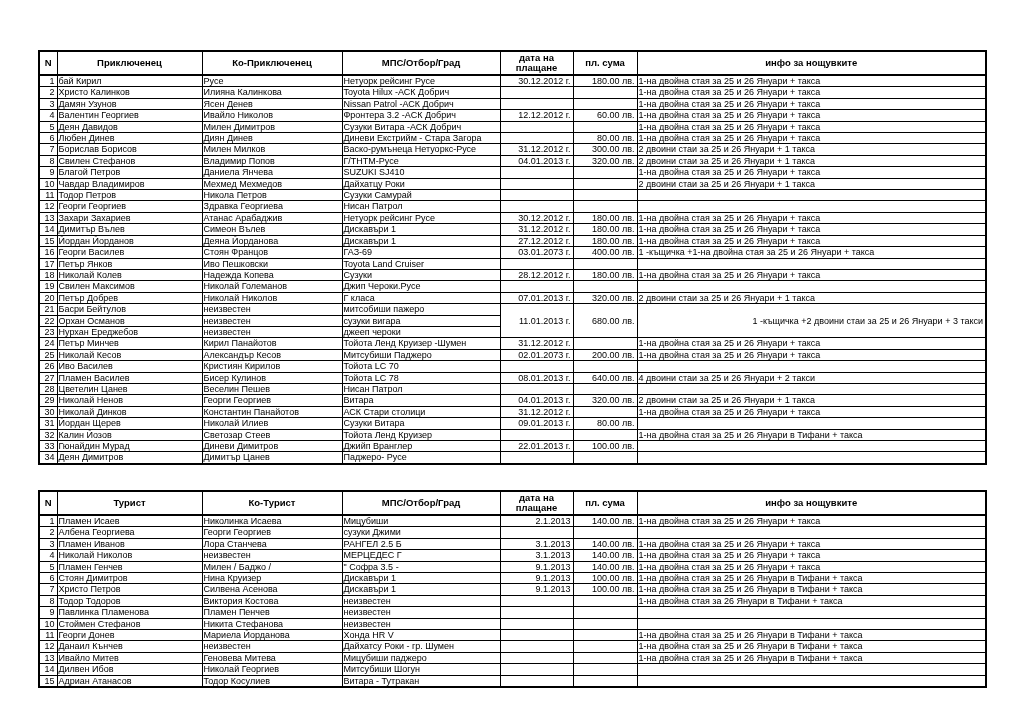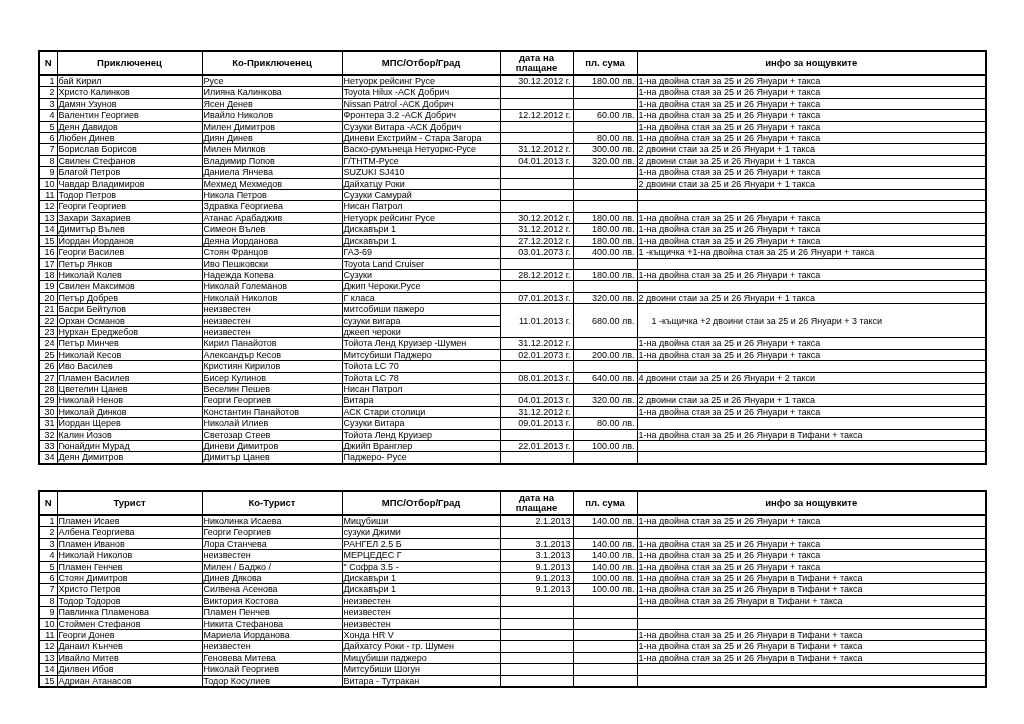--- a/index.html
+++ b/index.html
@@ -8,21 +8,21 @@
   table.doc{border-collapse:collapse;table-layout:fixed;position:absolute;left:38px;border:2px solid #000;}
   #t1{top:50px;}
   #t2{top:490px;}
   table.doc th{border:1px solid #000;border-bottom:2px solid #000;font-weight:bold;font-size:9.5px;line-height:10.5px;text-align:center;vertical-align:middle;height:22px;padding:0 2px;white-space:normal;overflow:hidden;}
   table.doc td{border:1px solid #000;font-size:9px;line-height:10.4px;height:10.4px;padding:0 2px 0 1px;white-space:nowrap;overflow:hidden;vertical-align:middle;}
   td.c0{text-align:right;padding-right:2px;}
   td.c1,td.c2,td.c3,td.c6{text-align:left;}
   td.c4,td.c5{text-align:right;}
   td.merged{vertical-align:middle;}
   td.merged.c4,td.merged.c5{text-align:right;}
-  td.merged.c6{text-align:left;padding-left:14px;}
+  td.merged.c6{text-align:right;padding-left:14px;}
 </style>
 </head>
 <body>
 
 <div class="page">
   <table class="doc" id="t1">
       <colgroup>
         <col style="width: 18px;">
         <col style="width: 145px;">
         <col style="width: 140px;">
@@ -408,21 +408,21 @@
           <td class="c1">Пламен Генчев</td>
           <td class="c2">Милен / Баджо /</td>
           <td class="c3">" Софра 3.5 -</td>
           <td class="c4">9.1.2013</td>
           <td class="c5">140.00 лв.</td>
           <td class="c6">1-на двойна стая за 25 и 26 Януари + такса</td>
         </tr>
         <tr>
           <td class="c0">6</td>
           <td class="c1">Стоян Димитров</td>
-          <td class="c2">Динев Дякова</td>
+          <td class="c2">Нина Круизер</td>
           <td class="c3">Дискавъри 1</td>
           <td class="c4">9.1.2013</td>
           <td class="c5">100.00 лв.</td>
           <td class="c6">1-на двойна стая за 25 и 26 Януари в Тифани + такса</td>
         </tr>
         <tr>
           <td class="c0">7</td>
           <td class="c1">Христо Петров</td>
           <td class="c2">Силвена Асенова</td>
           <td class="c3">Дискавъри 1</td>

